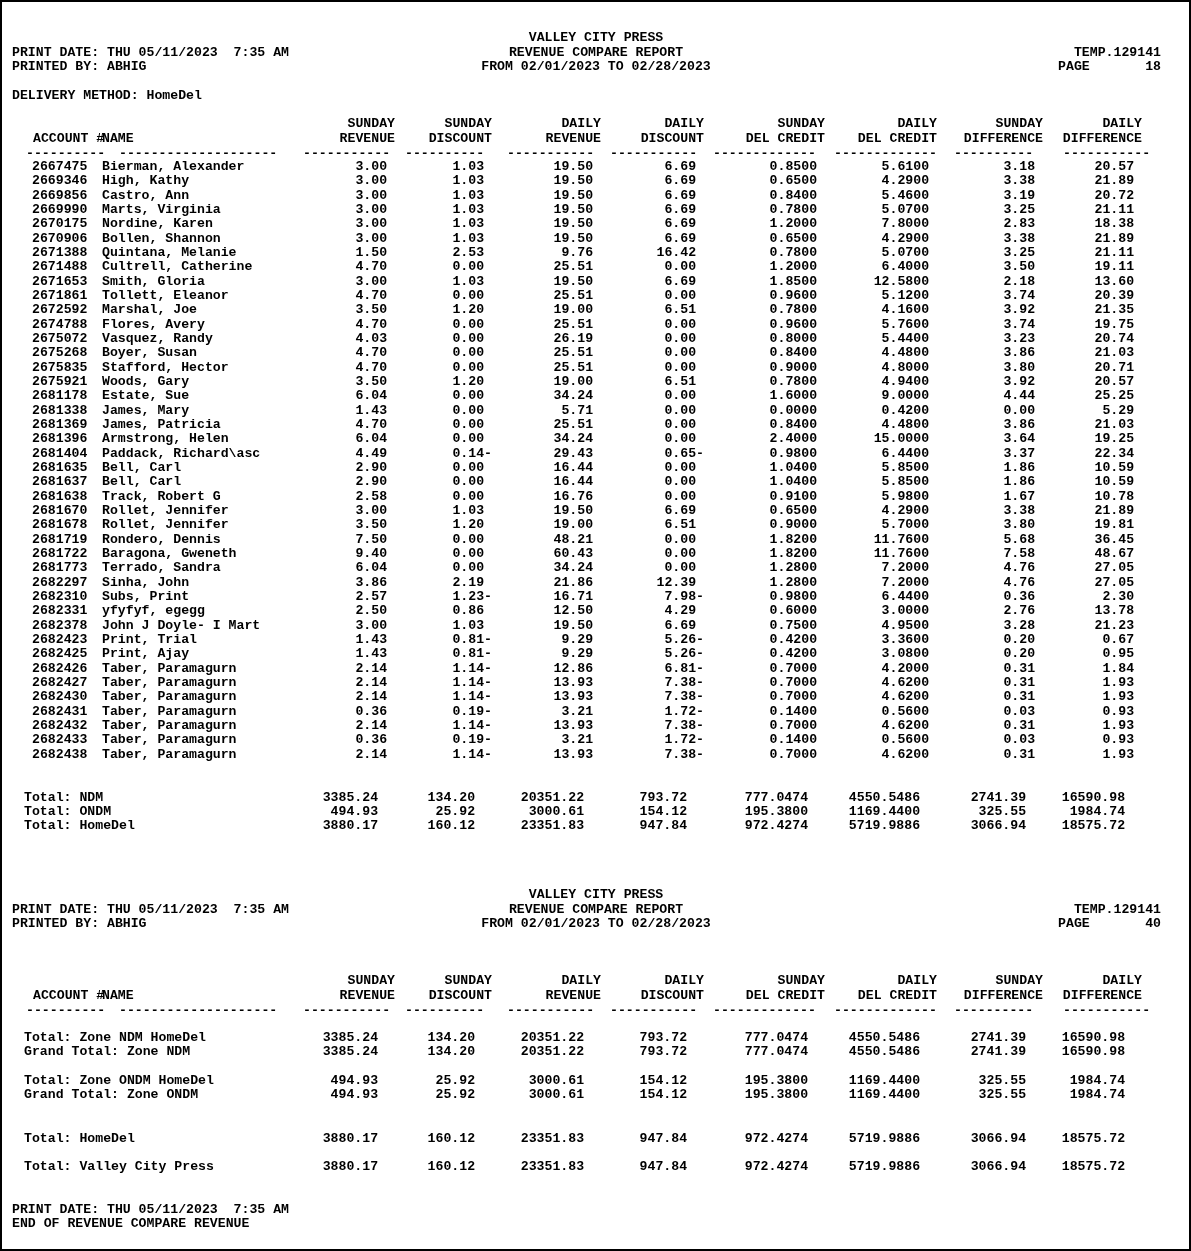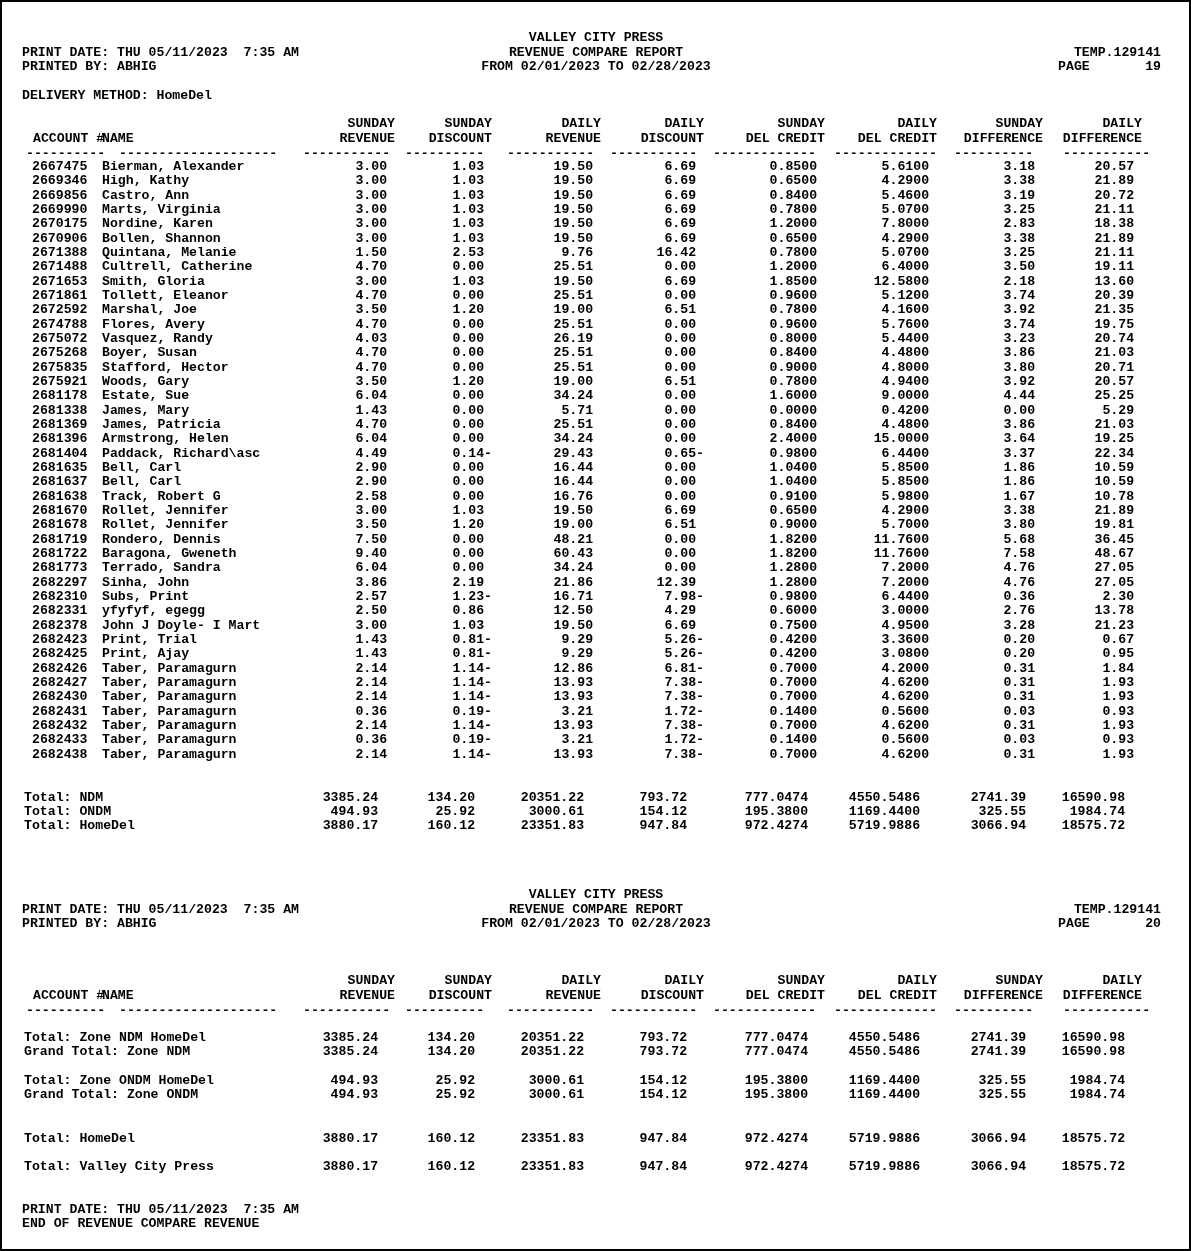--- a/index.html
+++ b/index.html
@@ -3,21 +3,21 @@
 <meta charset="utf-8">
 <style>
   html, body { margin: 0; padding: 0; background: #ffffff; }
   body {
     width: 1191px; height: 1251px; box-sizing: border-box;
     border: 2px solid #000000; position: relative; overflow: hidden;
     font-family: "Liberation Mono", "DejaVu Sans Mono", monospace;
     font-size: 13.2px; color: #000000; font-weight: bold;
   }
   .page { position: absolute; left: 0; width: 1191px; }
-  .hdr-left { position: absolute; left: 20px; white-space: pre; line-height: 14.3px; }
+  .hdr-left { position: absolute; left: 10px; white-space: pre; line-height: 14.3px; }
   .hdr-center { position: absolute; left: 0; width: 1188px; text-align: center; white-space: pre; line-height: 14.3px; }
   .hdr-right { position: absolute; right: 32px; white-space: pre; line-height: 14.3px; text-align: center; }
   .row { position: absolute; left: 0; width: 1191px; height: 14.3px; line-height: 14.3px; white-space: pre; }
   .c { position: absolute; top: 0; white-space: pre; }
   
   .col-acct { left: 30px; width: 82px; }
   .col-name { left: 100px; }
   .col-label { left: 22px; font-family: Liberation Mono, monospace; }
   .col-1 { right: 798px; }
   .col-2 { right: 701px; }
@@ -32,21 +32,21 @@
 </head>
 <body>
 
 <div class="page" style="top:0;">
   <div class="hdr-center" style="top:29px;">VALLEY CITY PRESS</div>
   <div class="hdr-center" style="top:44px;">REVENUE COMPARE REPORT</div>
   <div class="hdr-center" style="top:58px;">FROM 02/01/2023 TO 02/28/2023</div>
   <div class="hdr-left" style="top:44px;">PRINT DATE: THU 05/11/2023  7:35 AM</div>
   <div class="hdr-left" style="top:58px;">PRINTED BY: ABHIG</div>
   <div class="hdr-right" style="top:44px;">TEMP.129141</div>
-  <div class="hdr-right" style="top:58px;">PAGE       19</div>
+  <div class="hdr-right" style="top:58px;">PAGE       18</div>
   <div class="hdr-left" style="top:87px;font-family:Liberation Mono, monospace;">DELIVERY METHOD: HomeDel</div>
 
   <div class="row" style="top:115px;">
     <span class="c col-1">SUNDAY</span>
     <span class="c col-2">SUNDAY</span>
     <span class="c col-3">DAILY</span>
     <span class="c col-4">DAILY</span>
     <span class="c col-5">SUNDAY</span>
     <span class="c col-6">DAILY</span>
     <span class="c col-7">SUNDAY</span>
@@ -117,21 +117,21 @@
     </div>
 </div>
 
 <div class="page" style="top:857px;">
   <div class="hdr-center" style="top:29px;">VALLEY CITY PRESS</div>
   <div class="hdr-center" style="top:44px;">REVENUE COMPARE REPORT</div>
   <div class="hdr-center" style="top:58px;">FROM 02/01/2023 TO 02/28/2023</div>
   <div class="hdr-left" style="top:44px;">PRINT DATE: THU 05/11/2023  7:35 AM</div>
   <div class="hdr-left" style="top:58px;">PRINTED BY: ABHIG</div>
   <div class="hdr-right" style="top:44px;">TEMP.129141</div>
-  <div class="hdr-right" style="top:58px;">PAGE       20</div>
+  <div class="hdr-right" style="top:58px;">PAGE       40</div>
 
   <div class="row" style="top:115px;">
     <span class="c col-1">SUNDAY</span>
     <span class="c col-2">SUNDAY</span>
     <span class="c col-3">DAILY</span>
     <span class="c col-4">DAILY</span>
     <span class="c col-5">SUNDAY</span>
     <span class="c col-6">DAILY</span>
     <span class="c col-7">SUNDAY</span>
     <span class="c col-8">DAILY</span>

